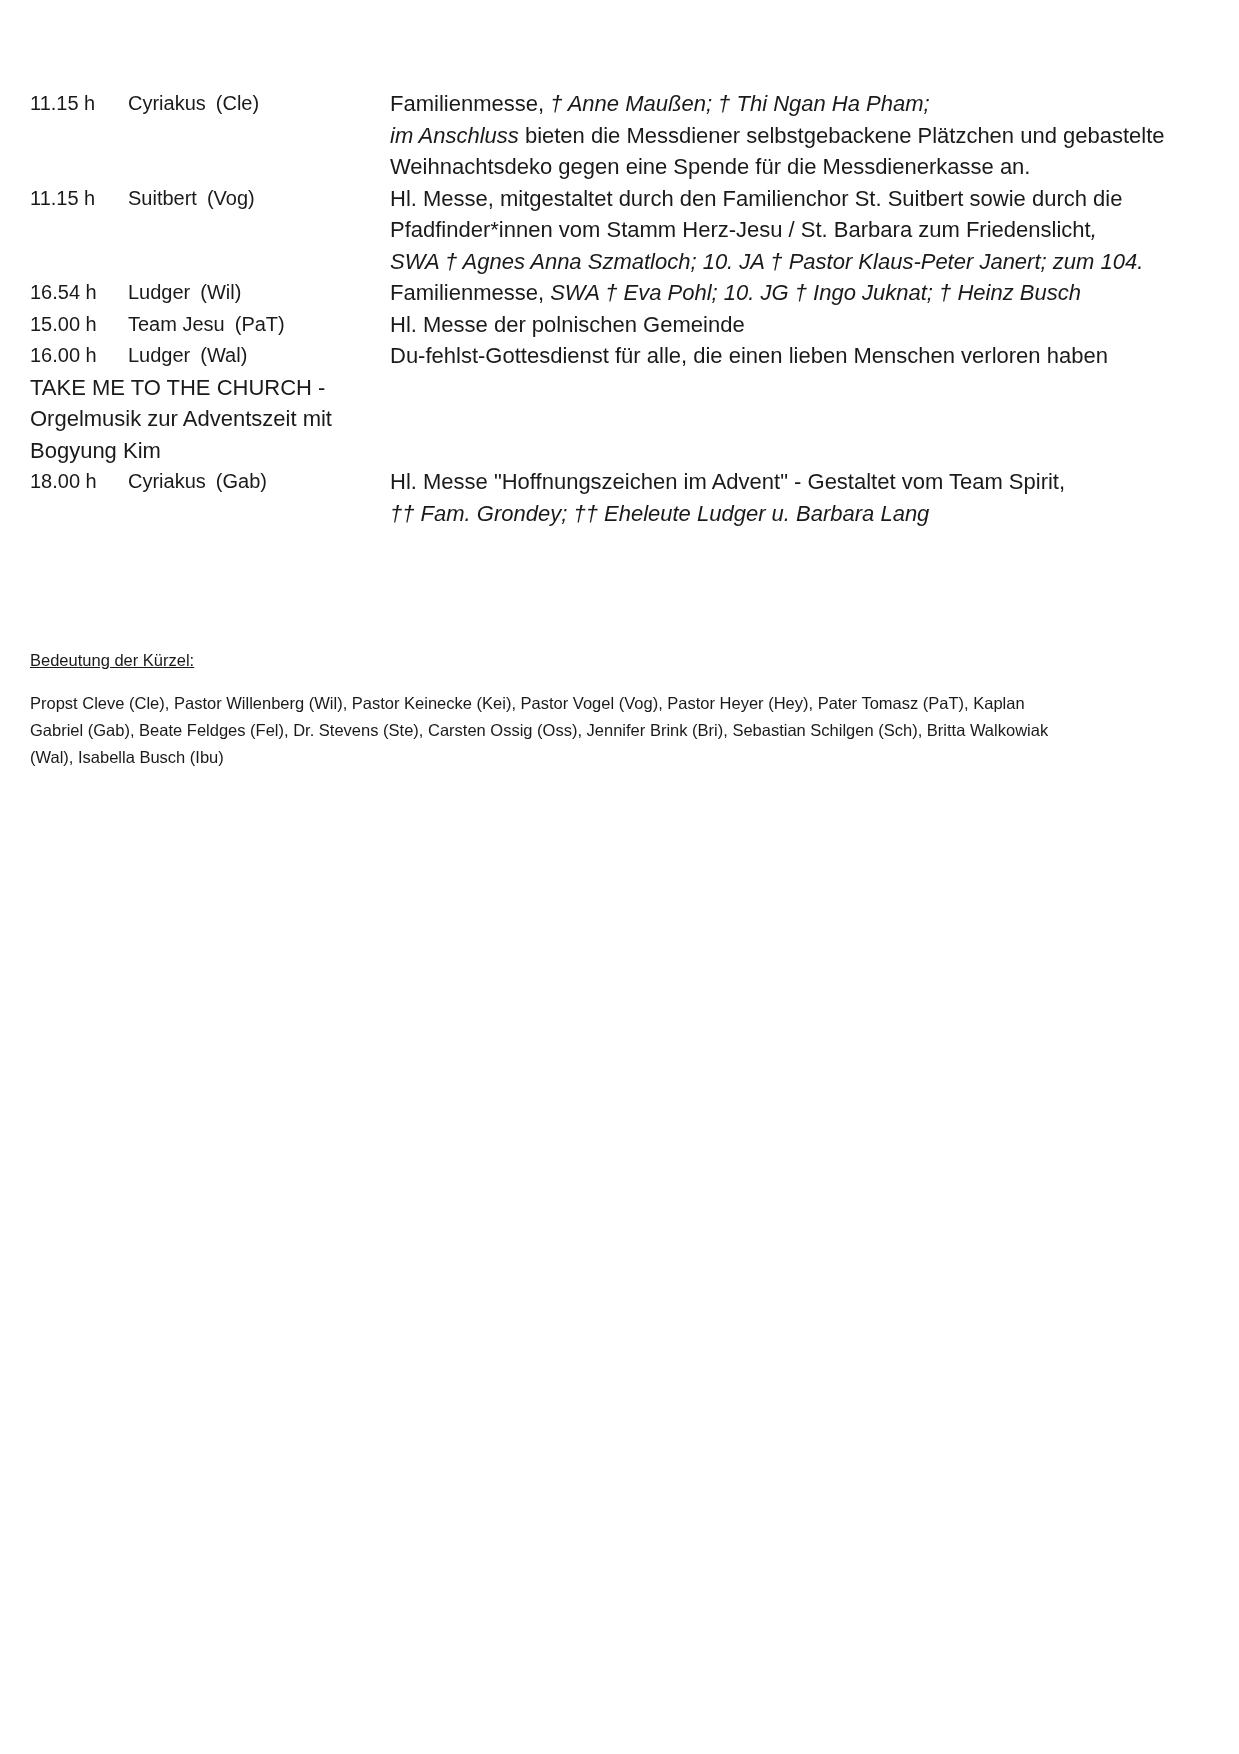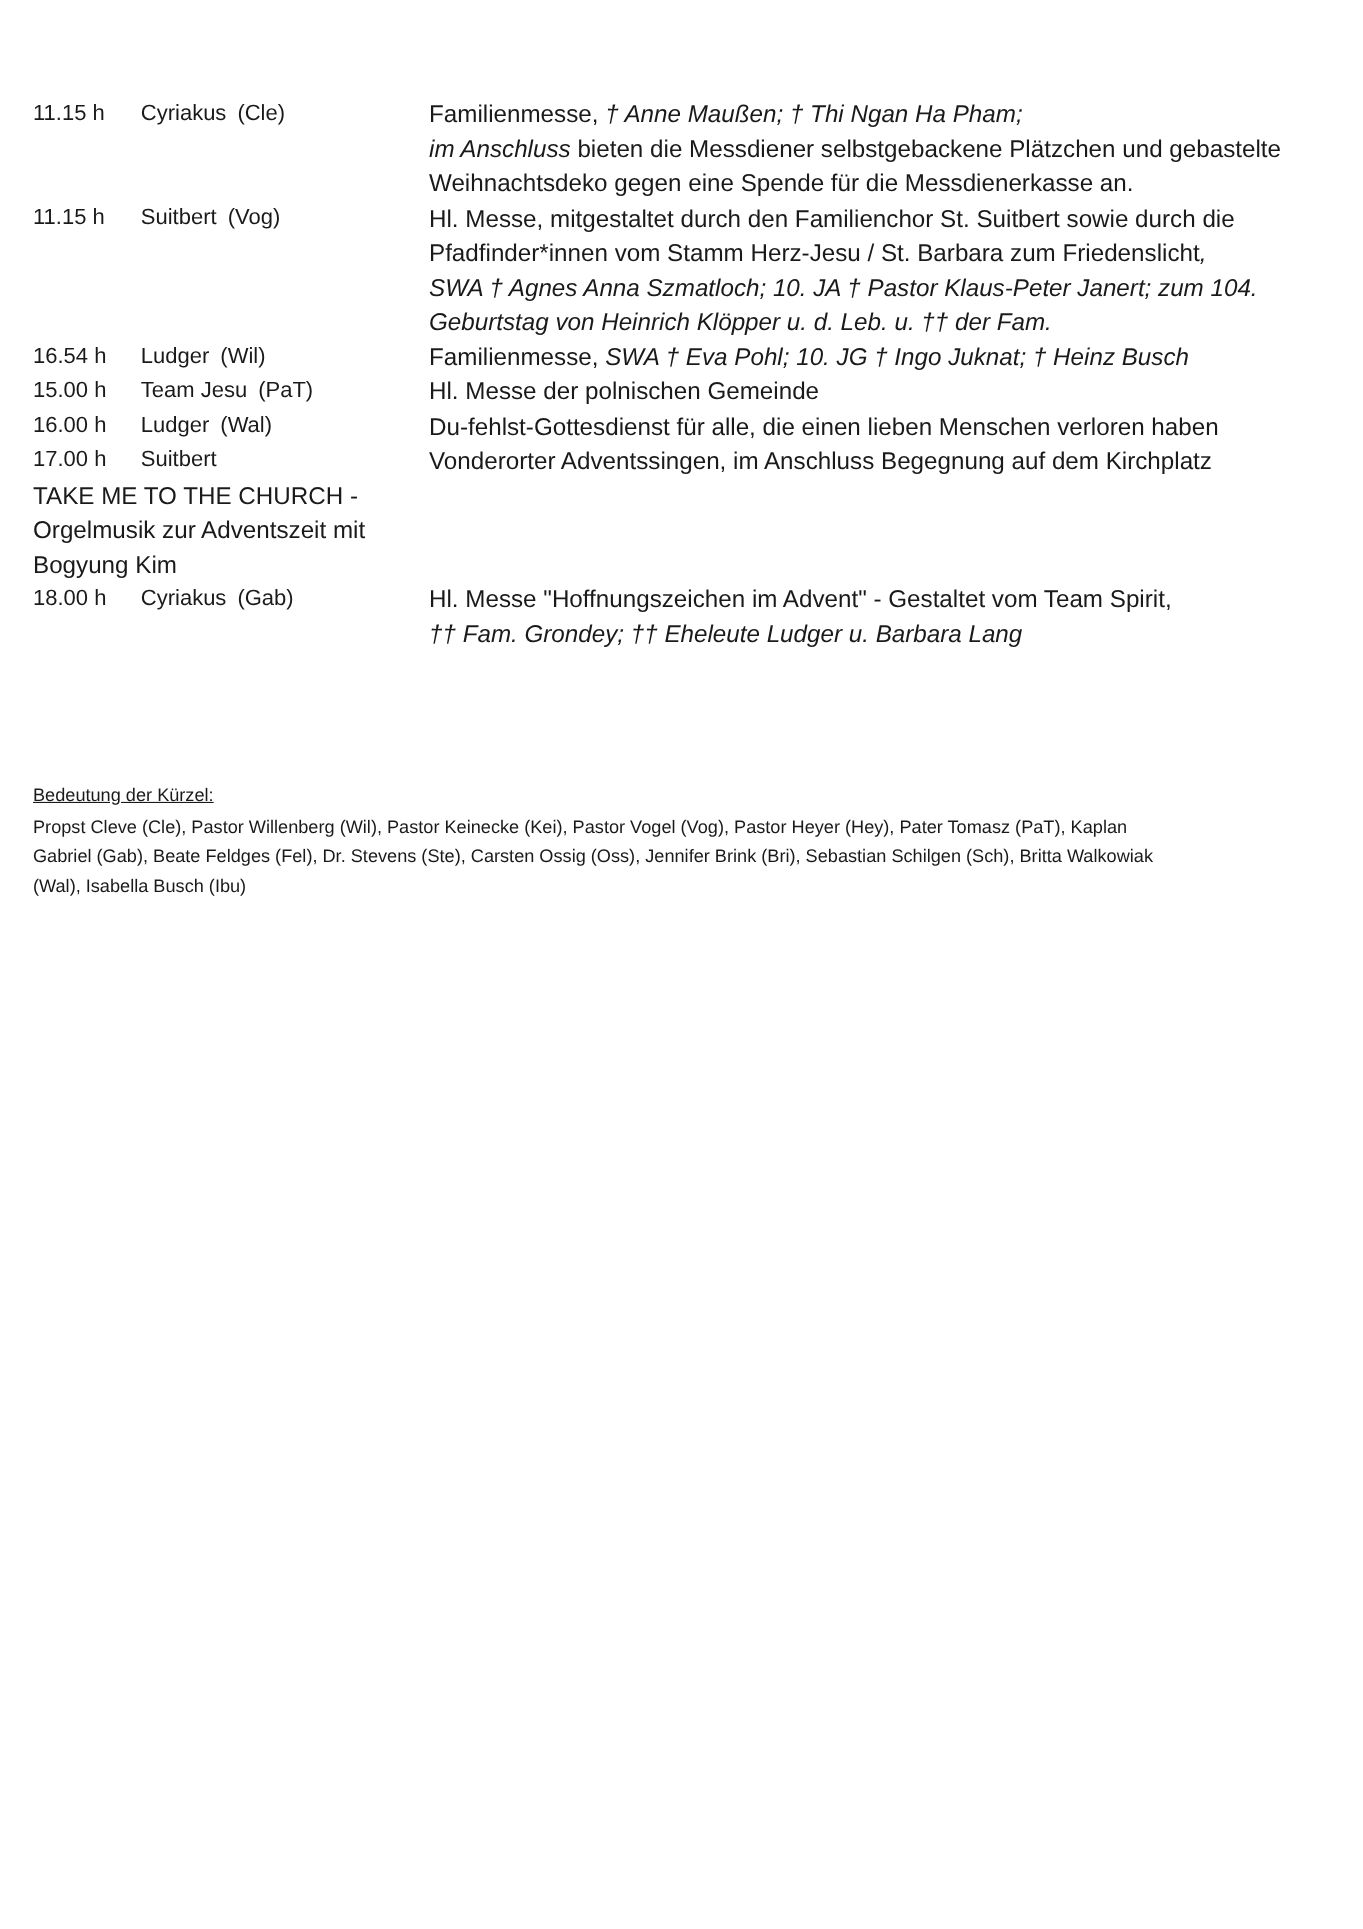--- a/index.html
+++ b/index.html
@@ -53,21 +53,21 @@
     font-style: italic;
   }
   
   .legend {
     margin-top: 118px;
     font-size: 16.5px;
     line-height: 27px;
   }
   .legend-heading {
     text-decoration: underline;
-    margin-bottom: 2px;
+    margin-bottom: 16px;
   }
   .legend-line {
     white-space: pre;
   }
 </style>
 </head>
 <body>
 
 <div class="page">
   <div class="content">
@@ -80,45 +80,38 @@
             <div class="line"><span class="seg it">im Anschluss</span><span class="seg"> bieten die Messdiener selbstgebackene Plätzchen und gebastelte</span></div>
             <div class="line"><span class="seg">Weihnachtsdeko gegen eine Spende für die Messdienerkasse an.</span></div>
           </div>
         </div>
         <div class="row">
           <div class="left"><span class="time">11.15 h</span><span class="church">Suitbert</span><span class="code">(Vog)</span></div>
           <div class="right">
             <div class="line"><span class="seg">Hl. Messe, mitgestaltet durch den Familienchor St. Suitbert sowie durch die</span></div>
             <div class="line"><span class="seg">Pfadfinder*innen vom Stamm Herz-Jesu / St. Barbara zum Friedenslicht</span><span class="seg it">,</span></div>
             <div class="line"><span class="seg it">SWA † Agnes Anna Szmatloch; 10. JA † Pastor Klaus-Peter Janert; zum 104.</span></div>
-            <div class="line"><span class="seg it">Geburtstag von Heinrich Klöpper u. d. Leb. u. †† der Fam.</span></div>
           </div>
         </div>
         <div class="row">
           <div class="left"><span class="time">16.54 h</span><span class="church">Ludger</span><span class="code">(Wil)</span></div>
           <div class="right">
             <div class="line"><span class="seg">Familienmesse, </span><span class="seg it">SWA † Eva Pohl; 10. JG † Ingo Juknat; † Heinz Busch</span></div>
           </div>
         </div>
         <div class="row">
           <div class="left"><span class="time">15.00 h</span><span class="church">Team Jesu</span><span class="code">(PaT)</span></div>
           <div class="right">
             <div class="line"><span class="seg">Hl. Messe der polnischen Gemeinde</span></div>
           </div>
         </div>
         <div class="row">
           <div class="left"><span class="time">16.00 h</span><span class="church">Ludger</span><span class="code">(Wal)</span></div>
           <div class="right">
             <div class="line"><span class="seg">Du-fehlst-Gottesdienst für alle, die einen lieben Menschen verloren haben</span></div>
-          </div>
-        </div>
-        <div class="row">
-          <div class="left"><span class="time">17.00 h</span><span class="church">Suitbert</span></div>
-          <div class="right">
-            <div class="line"><span class="seg">Vonderorter Adventssingen, im Anschluss Begegnung auf dem Kirchplatz</span></div>
           </div>
         </div>
         <div class="row">
           <div class="right">
             <div class="line"><span class="seg">TAKE ME TO THE CHURCH - Orgelmusik zur Adventszeit mit Bogyung Kim</span></div>
           </div>
         </div>
         <div class="row">
           <div class="left"><span class="time">18.00 h</span><span class="church">Cyriakus</span><span class="code">(Gab)</span></div>
           <div class="right">

